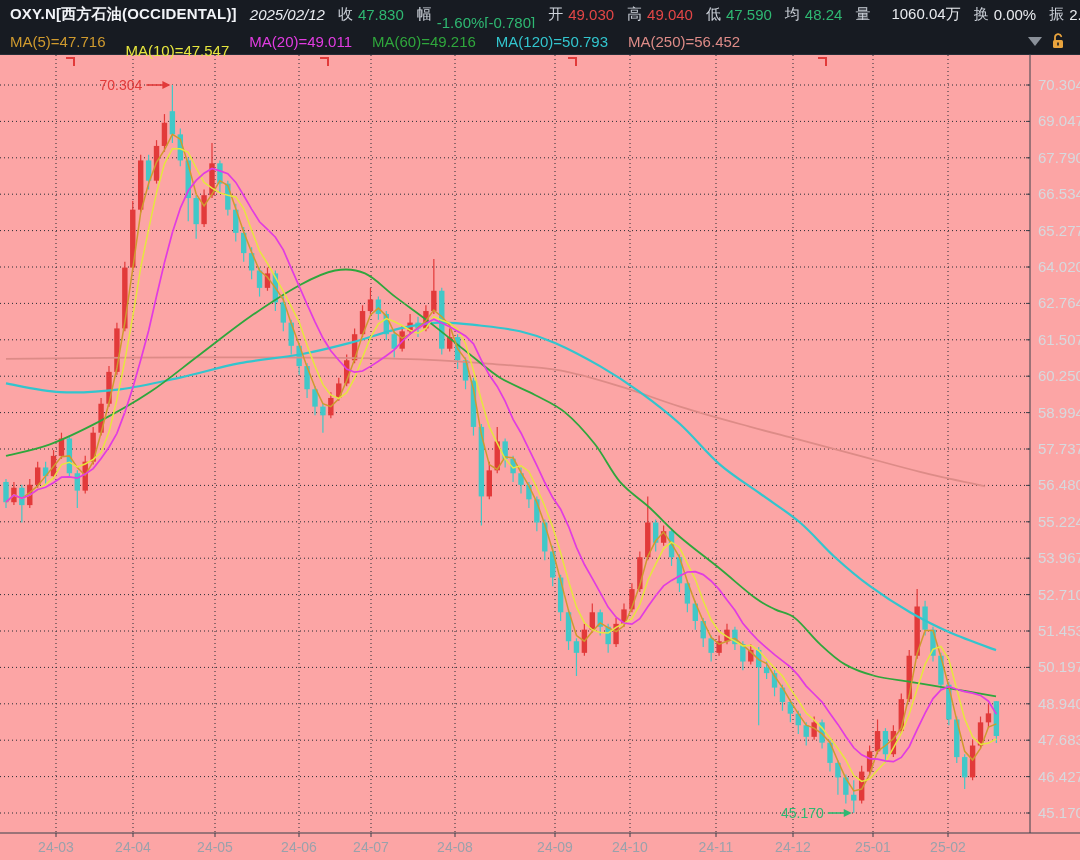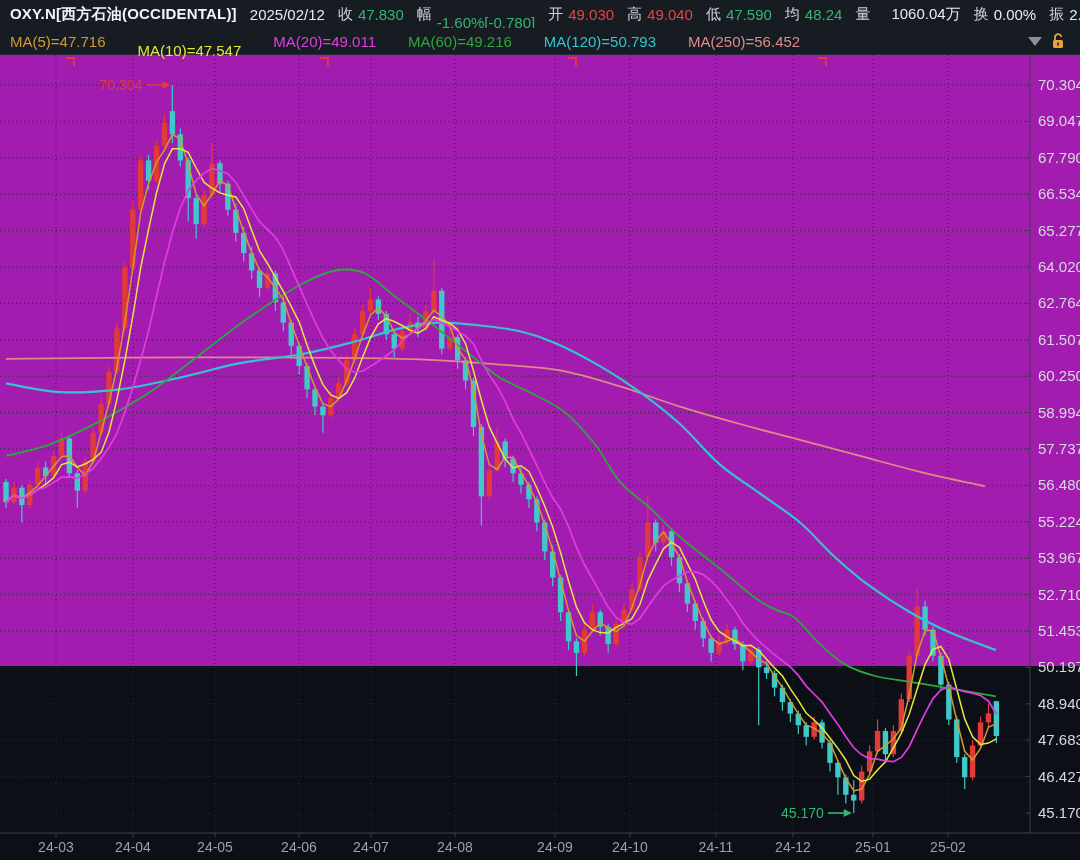--- a/index.html
+++ b/index.html
@@ -1,26 +1,26 @@
 <!DOCTYPE html>
 <html><head>
 <meta charset="utf-8">
 <style>
   html,body{margin:0;padding:0;background:#0c0f15;}
   body{width:1080px;height:860px;overflow:hidden;font-family:"Liberation Sans","DejaVu Sans",sans-serif;}
-  #app{position:relative;width:1080px;height:666px;background:#a21caf;}
+  #app{position:relative;width:1080px;height:860px;background:#fca5a5;}
   .topbar{position:absolute;left:0;width:1080px;box-sizing:border-box;background:#171b22;
           display:flex;align-items:center;white-space:nowrap;font-size:15px;color:#d8dce2;}
   #row1{top:0;height:28px;padding-left:10px;gap:13px;}
   #row2{top:28px;height:27px;padding-left:10px;justify-content:space-between;border-bottom:1px solid #272d37;}
   .symbol{font-weight:bold;color:#f2f4f8;letter-spacing:.2px;}
-  .qdate{color:#e8ebf0;}
+  .qdate{color:#e8ebf0;font-style:italic;}
   .field{display:inline-flex;align-items:center;}
   .f-label{color:#cdd2da;margin-right:5px;}
-  .ma-wrap{display:flex;align-items:center;gap:32px;font-size:15px;}
+  .ma-wrap{display:flex;align-items:center;gap:20px;font-size:15px;}
   .ma-item{font-weight:500;}
   .range-wrap{display:flex;align-items:center;gap:8px;padding-right:14px;}
   .range-text{font-weight:bold;color:#e9ecf1;text-decoration:underline;font-size:15px;}
   .dd-triangle{width:0;height:0;border-left:7px solid transparent;border-right:7px solid transparent;
                border-top:9px solid #8a9099;}
   svg text{font-family:"Liberation Sans","DejaVu Sans",sans-serif;}
   #chart{position:absolute;left:0;top:0;}
 </style>
 </head>
 <body>

